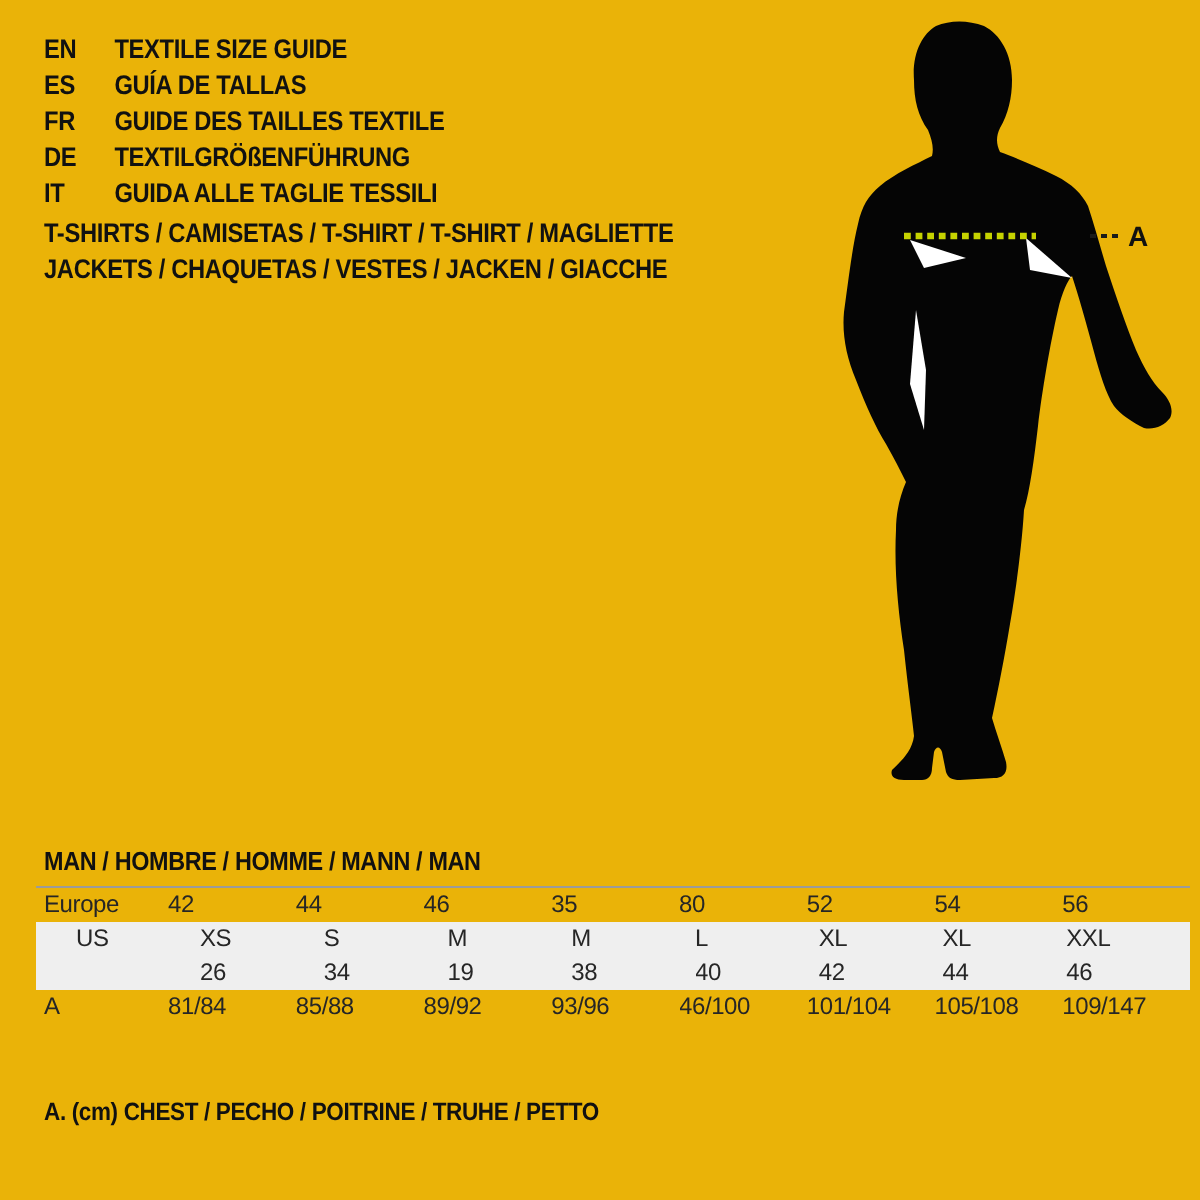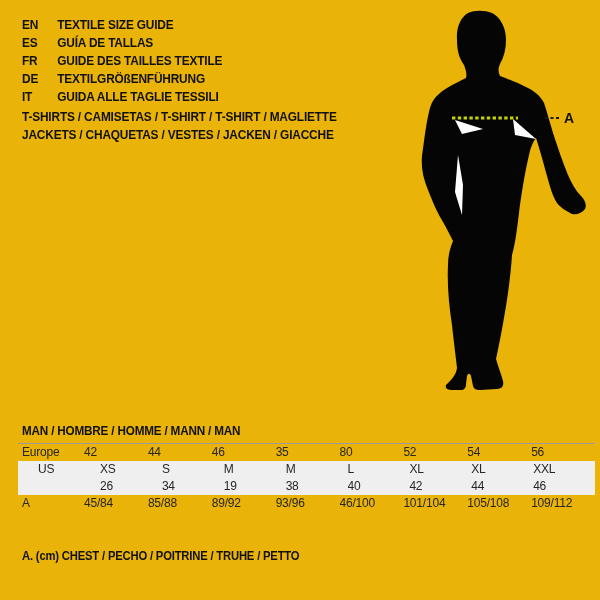--- a/index.html
+++ b/index.html
@@ -150,27 +150,27 @@
           <div class="tcell">34</div>
           <div class="tcell">19</div>
           <div class="tcell">38</div>
           <div class="tcell">40</div>
           <div class="tcell">42</div>
           <div class="tcell">44</div>
           <div class="tcell">46</div>
         </div>
         <div class="trow">
           <div class="tcell label">A</div>
-          <div class="tcell">45/84</div>
+          <div class="tcell">81/84</div>
           <div class="tcell">85/88</div>
           <div class="tcell">89/92</div>
           <div class="tcell">93/96</div>
           <div class="tcell">46/100</div>
           <div class="tcell">101/104</div>
           <div class="tcell">105/108</div>
-          <div class="tcell">109/112</div>
+          <div class="tcell">109/147</div>
         </div>
       </div>
   </div>
 
   <div class="footnote">A. (cm) CHEST / PECHO / POITRINE / TRUHE / PETTO</div>
 
 </div>
 
 </body></html>

